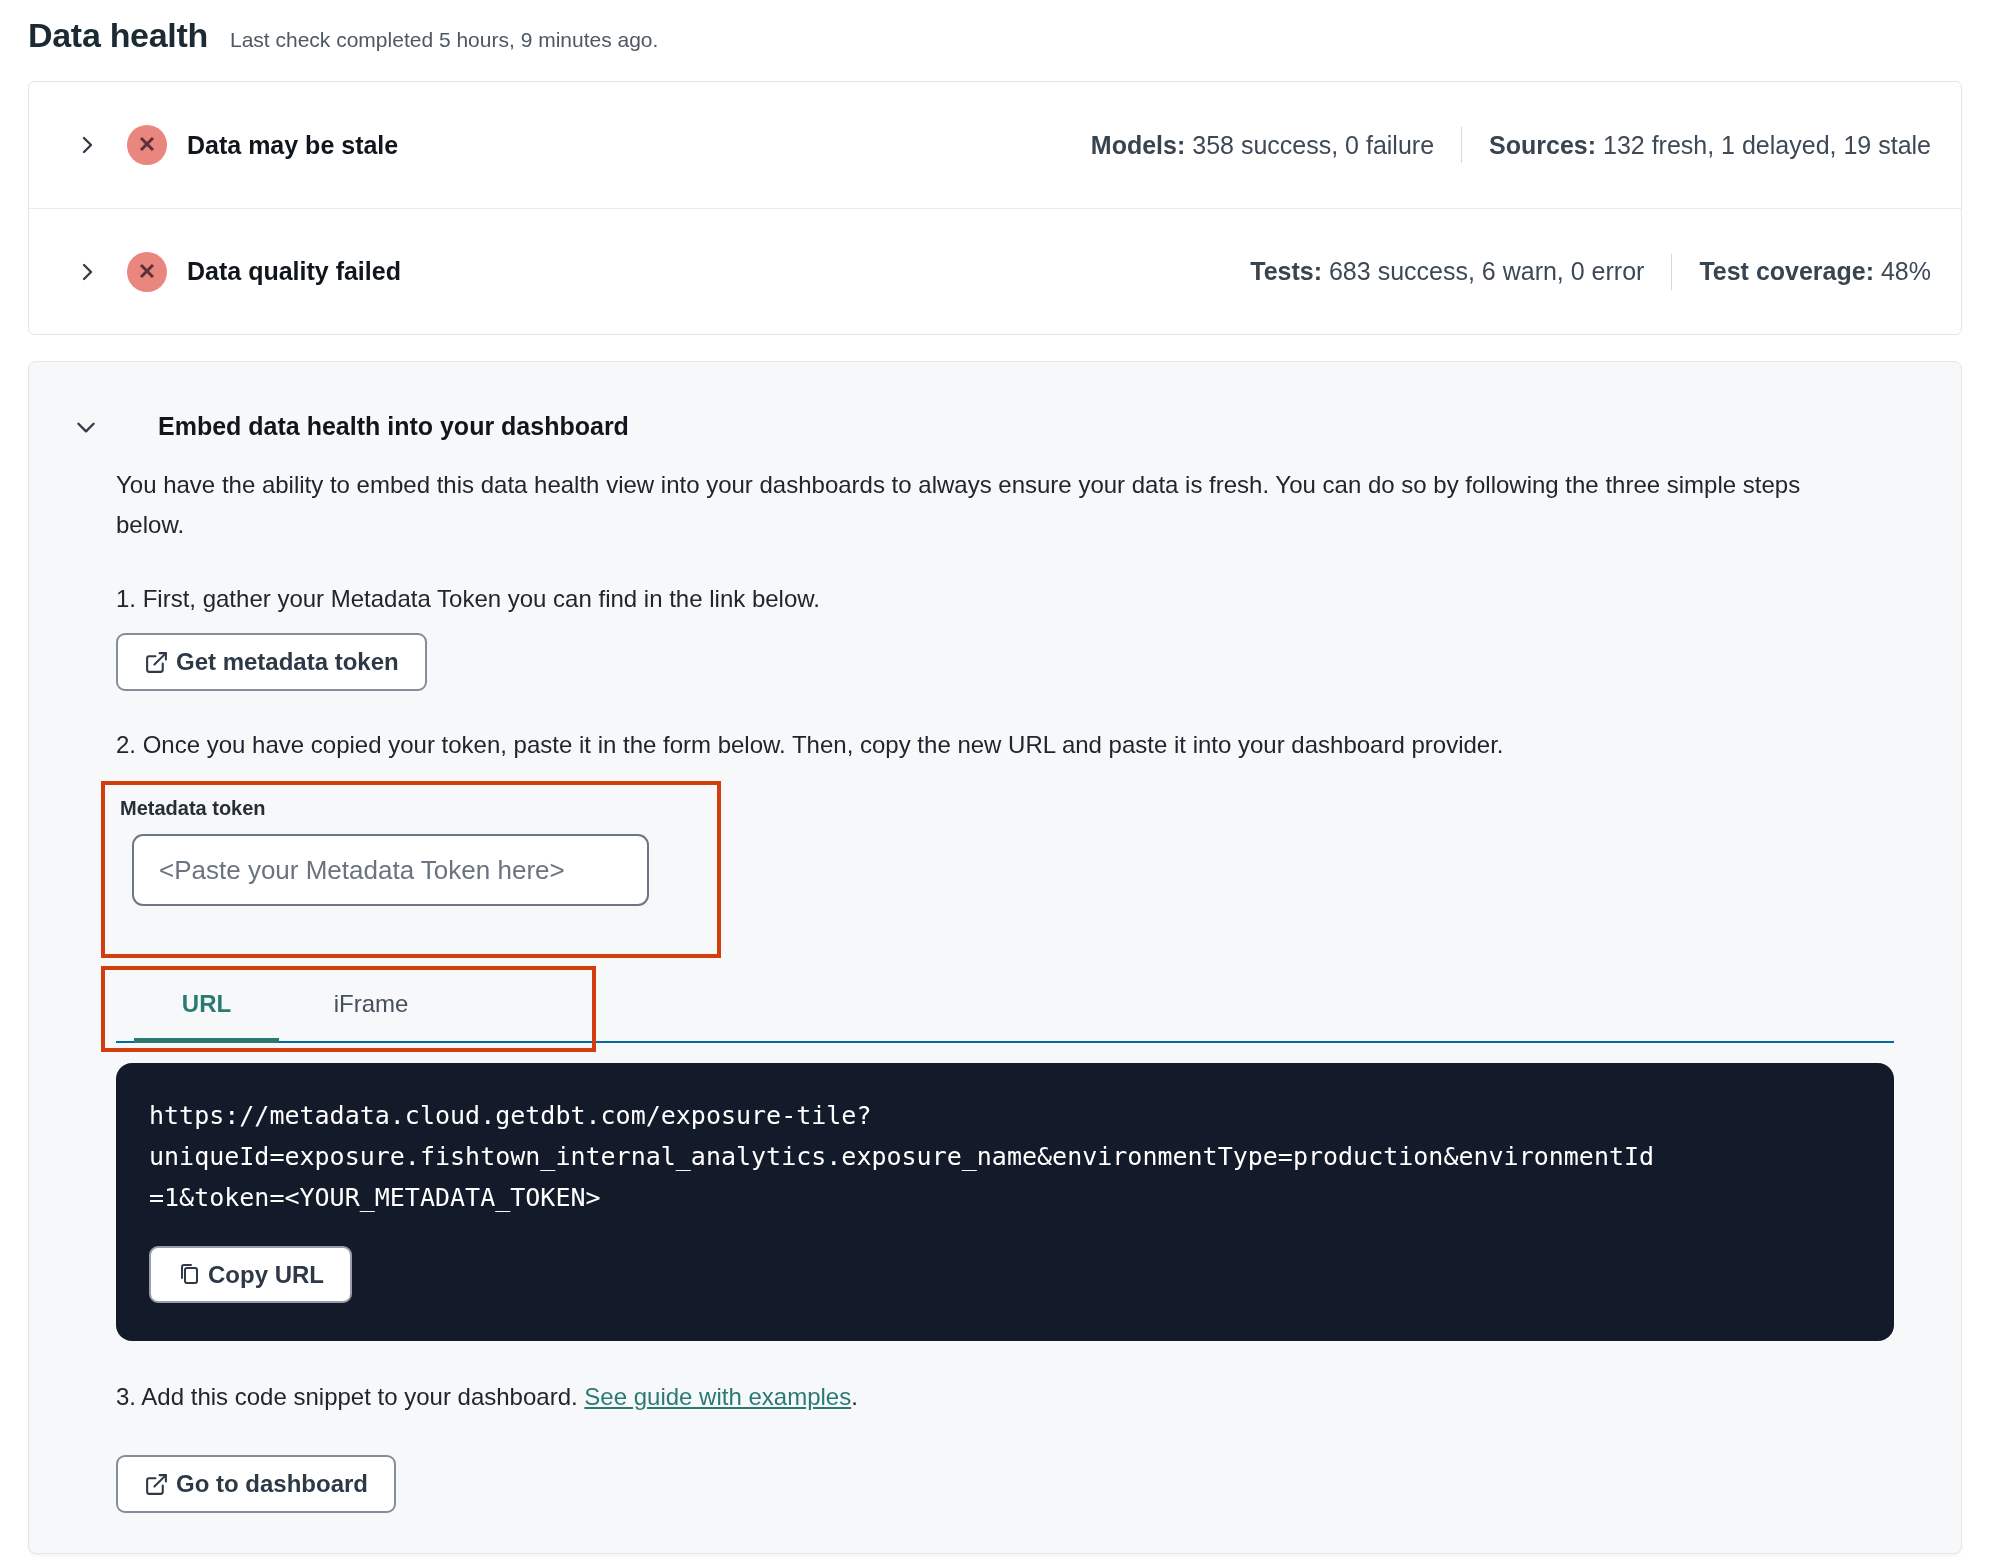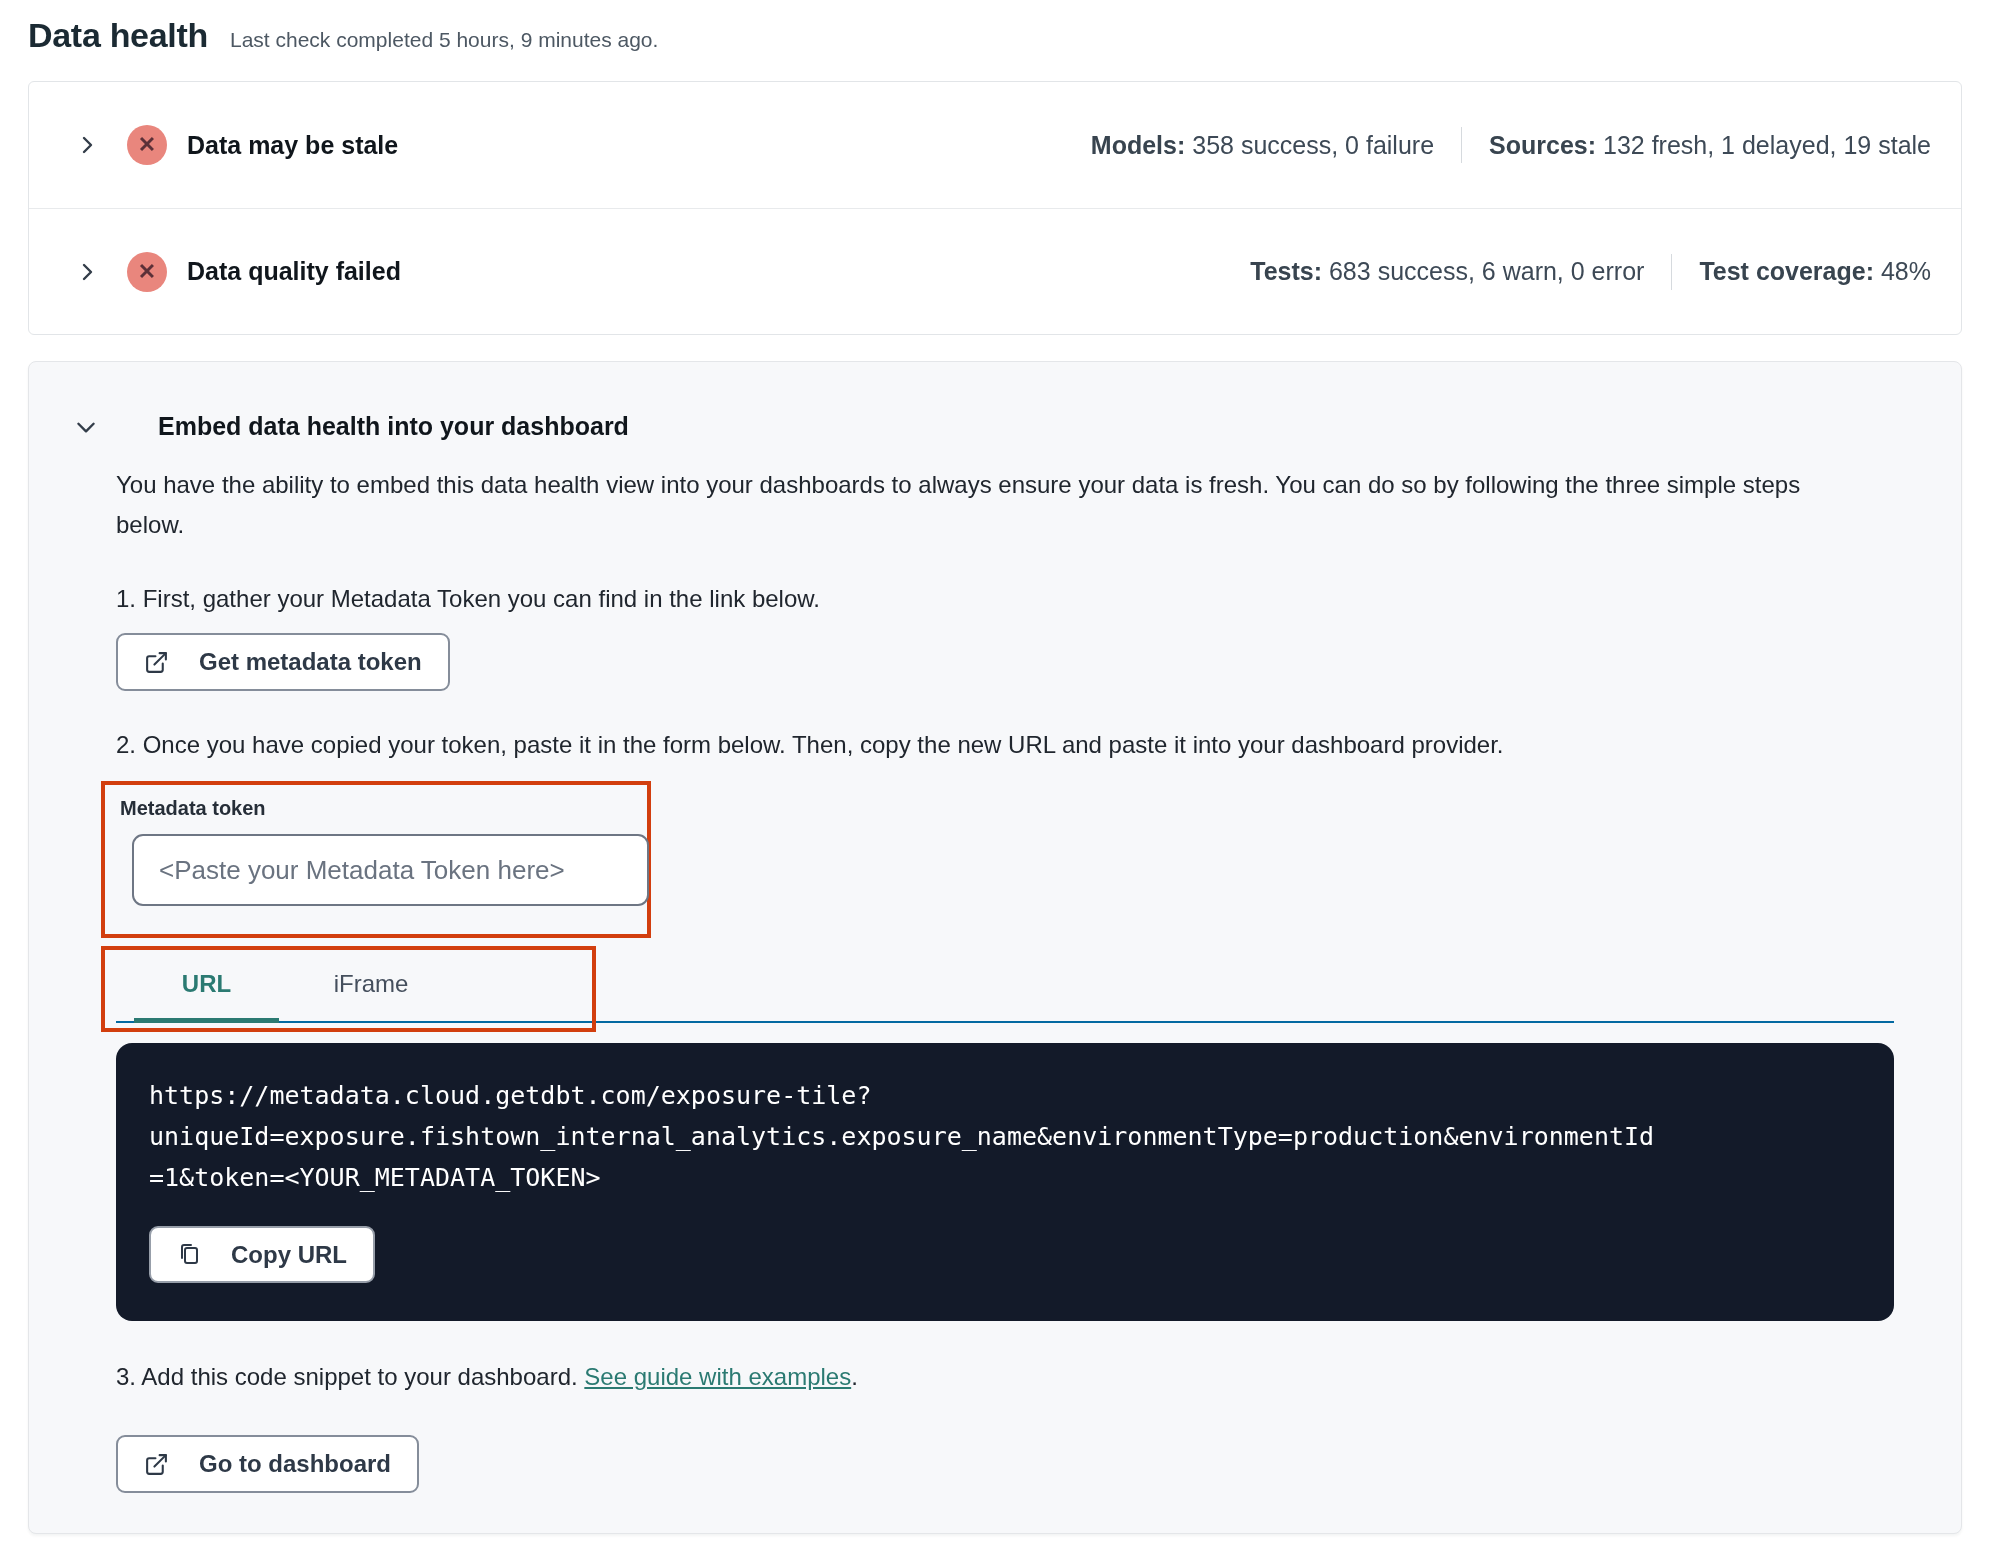--- a/index.html
+++ b/index.html
@@ -40,33 +40,33 @@
     margin-top: 26px; background: #f7f8fa; border: 1px solid #e4e6e9; border-radius: 8px;
     padding: 50px 0 40px 0; box-shadow: 0 2px 3px rgba(20,30,40,0.05);
   }
   .embed-head { display: flex; align-items: center; gap: 31px; padding-left: 44px; cursor: pointer; }
   .embed-title { margin: 0; font-size: 25px; font-weight: 700; color: #10161c; }
   .embed-content { margin-left: 87px; width: 1778px; }
   .desc { margin: 24px 0 0 0; font-size: 24px; line-height: 40px; color: #20262e; max-width: 1730px; }
   .step-text { margin: 40px 0 0 0; font-size: 24px; color: #20262e; }
 
   .btn {
-    display: inline-flex; align-items: center; gap: 30px;
+    display: inline-flex; align-items: center; gap: 7px;
     height: 58px; padding: 0 26px; margin-top: 20px;
     background: #ffffff; border: 2px solid #858d9a; border-radius: 9px;
     font-family: "Liberation Sans", sans-serif;
     font-size: 24px; font-weight: 700; color: #2e3947; cursor: pointer;
   }
   .btn svg { flex: none; }
 
   
   .annot-token {
     margin-top: 22px; margin-left: -15px;
-    width: 550px; border: 4px solid #d23e0e;
-    padding: 12px 0 28px 15px;
+    width: 620px; border: 4px solid #d23e0e;
+    padding: 12px 0 48px 15px;
   }
   .field-label { display: block; font-size: 20px; font-weight: 700; color: #262e38; }
   .token-input {
     margin-top: 14px; width: 517px; height: 72px;
     border: 2px solid #6e7684; border-radius: 11px;
     padding: 0 25px; font-family: "Liberation Sans", sans-serif;
     font-size: 26px; color: #333b45; background: #fff; outline: none; margin-left: 12px;
   }
   .token-input::placeholder { color: #6a7380; }
 

